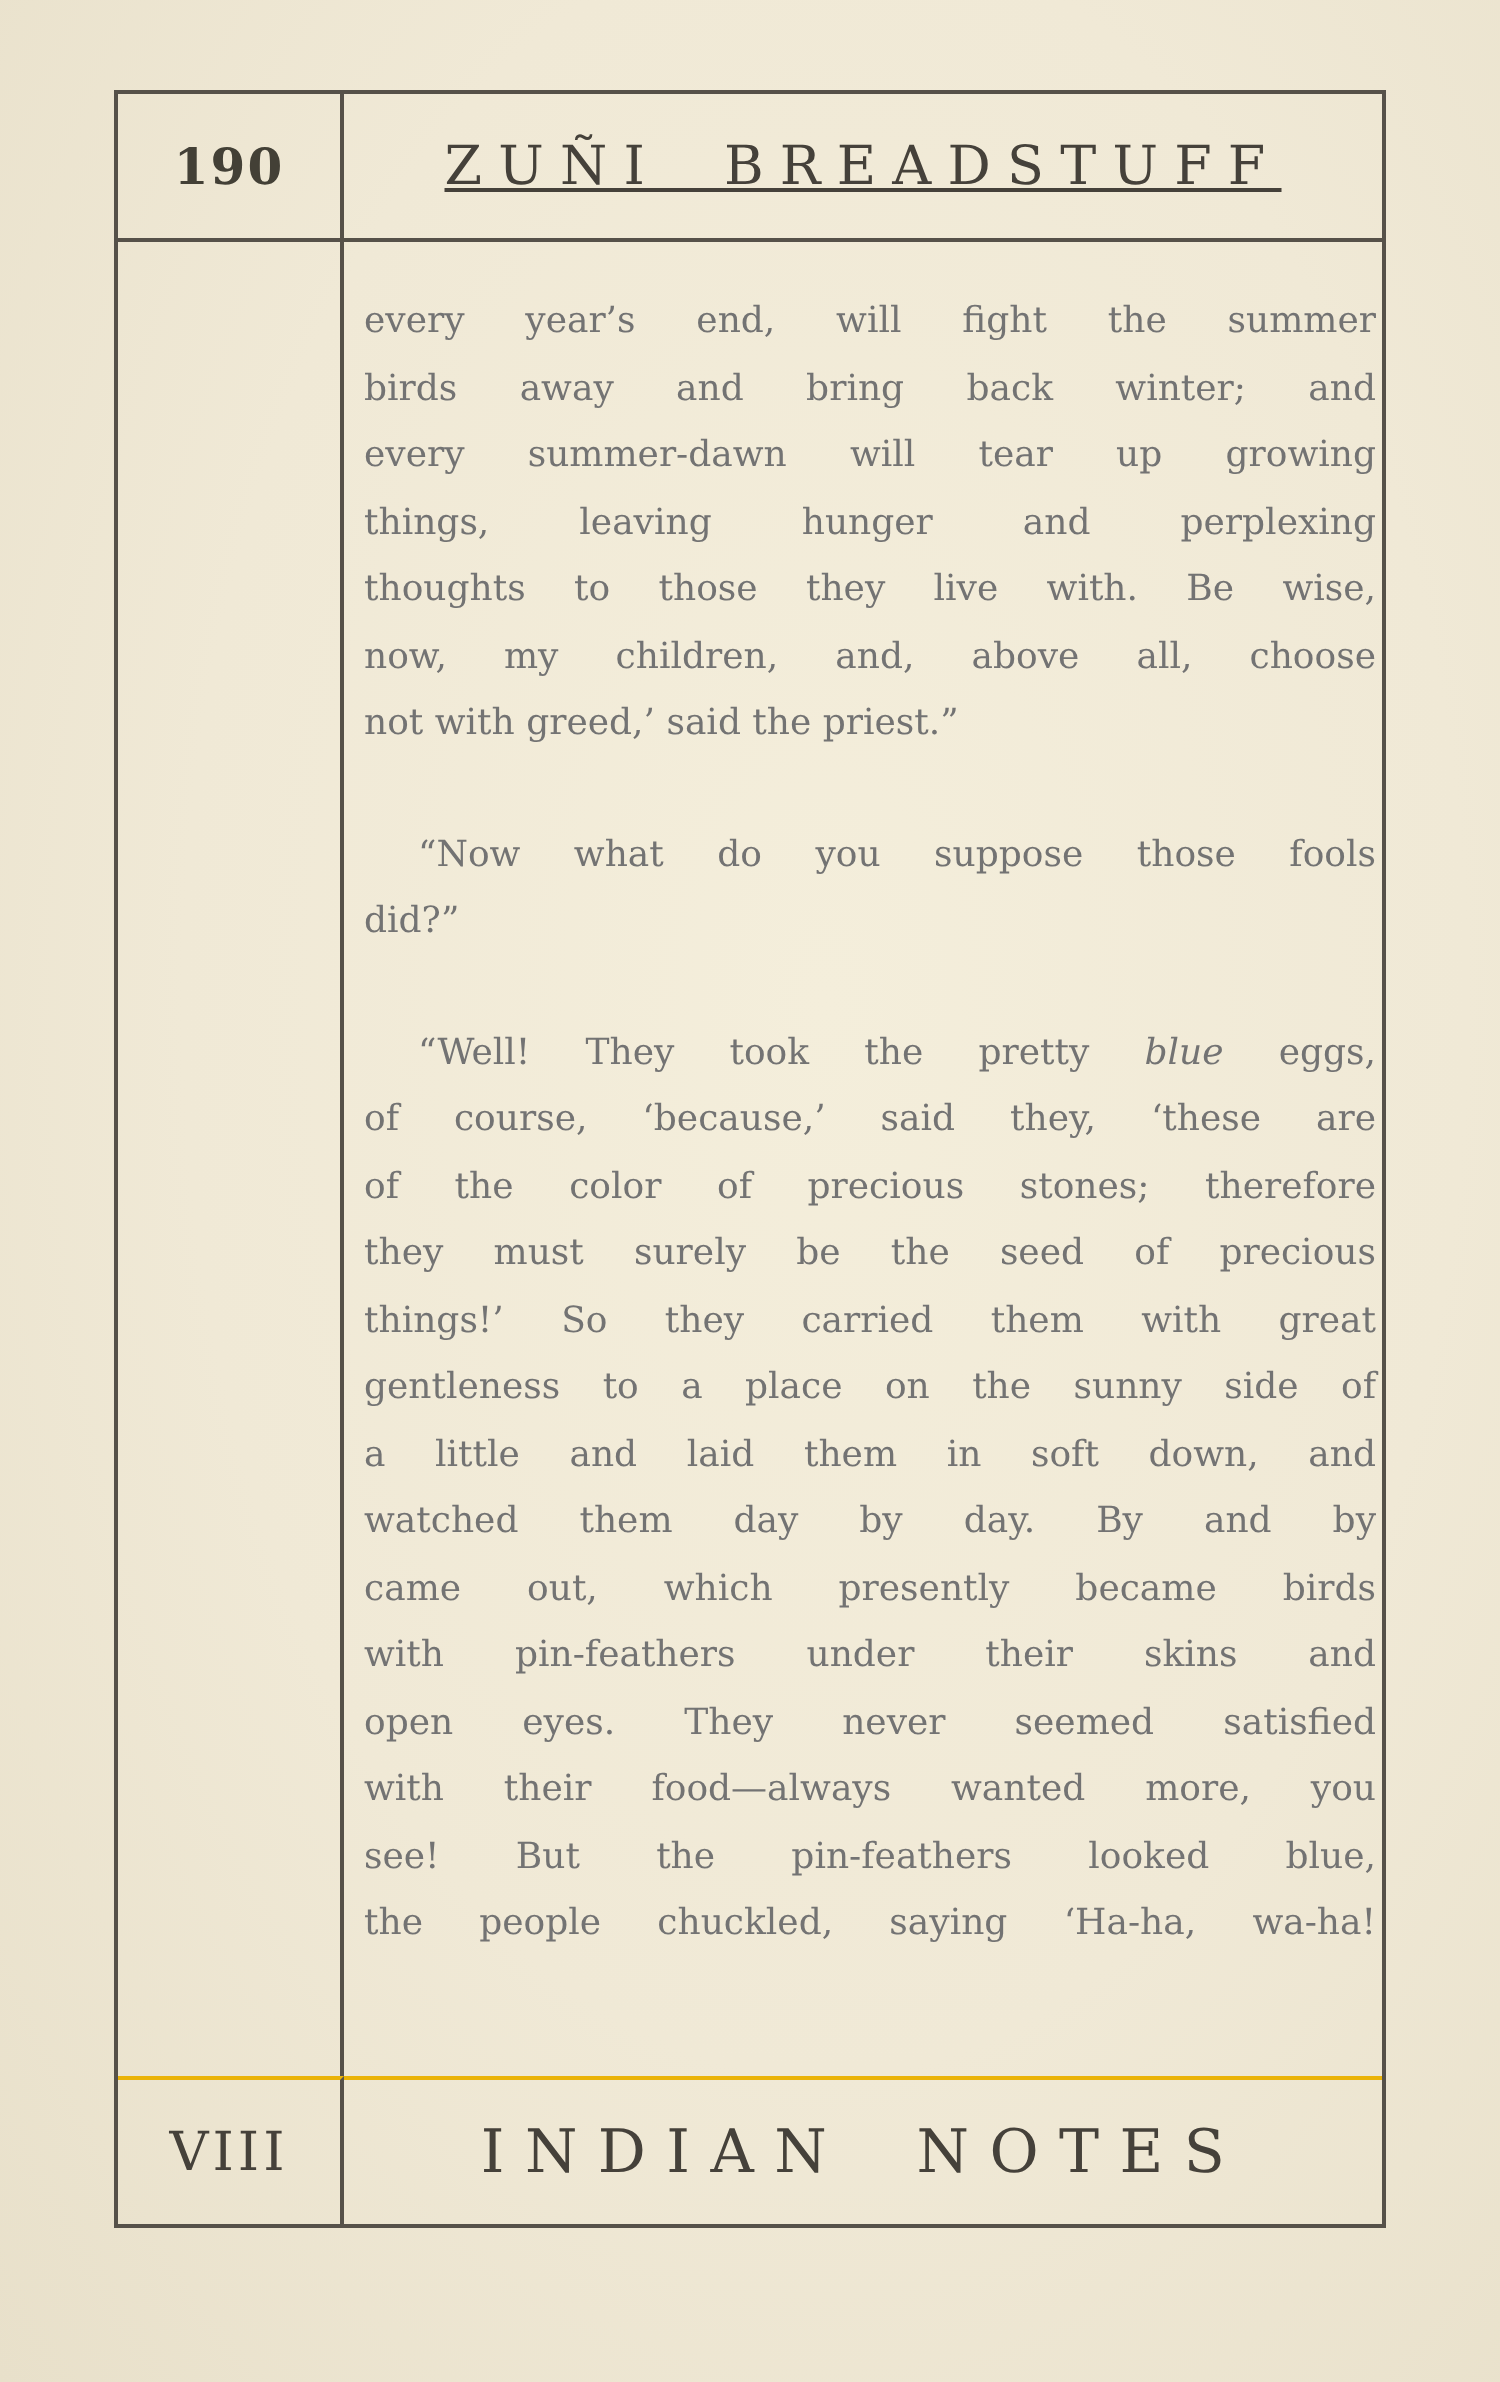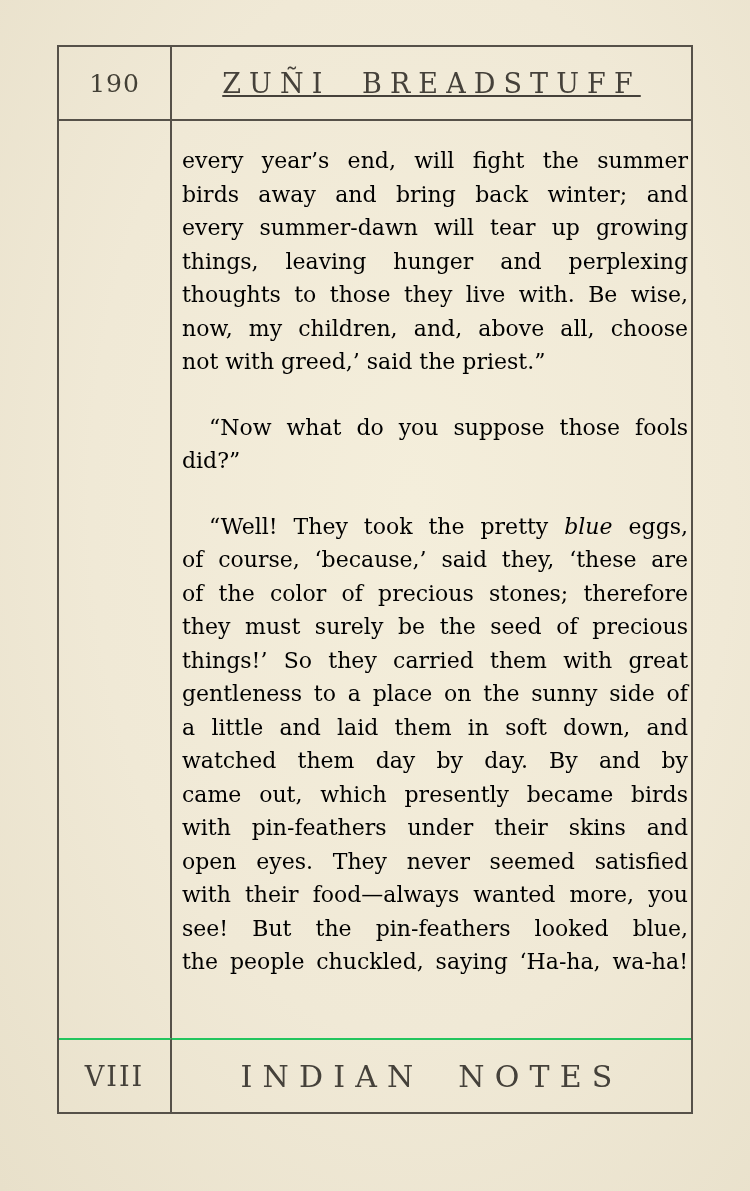--- a/index.html
+++ b/index.html
@@ -28,26 +28,27 @@
     grid-template-rows: 74px 1fr 74px;
   }
   .cell {
     box-sizing: border-box;
     display: flex;
     align-items: center;
     justify-content: center;
   }
   .left-col   { border-right: 2px solid #565149; }
   .header-cell { border-bottom: 2px solid #565149; }
-  .footer-cell { border-top: 2px solid #22c55e; text-align: center; }
+  .footer-cell { border-top: 2px solid #eab308; text-align: center; }
 
   .page-number {
     font-size: 25px;
     letter-spacing: 1px;
     color: #434036;
+    font-weight: bold;
   }
   .running-title {
     font-size: 27px;
     letter-spacing: 0.30em;
     word-spacing: 0.55em;
     color: #45413a;
     white-space: nowrap;
     text-decoration: underline;
   }
   .volume {
@@ -62,24 +63,24 @@
     color: #45413a;
     white-space: nowrap;
   }
 
   .text-col {
     display: block;
     padding: 23px 3px 0 10px;
     overflow: hidden;
   }
   .line {
-    font-size: 22px;
+    font-size: 18px;
     line-height: 33.5px;
     white-space: normal;
-    color: #000000;
+    color: #737373;
   }
   .line.just {
     text-align: justify;
     text-align-last: justify;
   }
   .line.indent { text-indent: 27px; margin-top: 32px; }
   .line i { font-style: italic; }
 </style>
 </head>
 <body>

